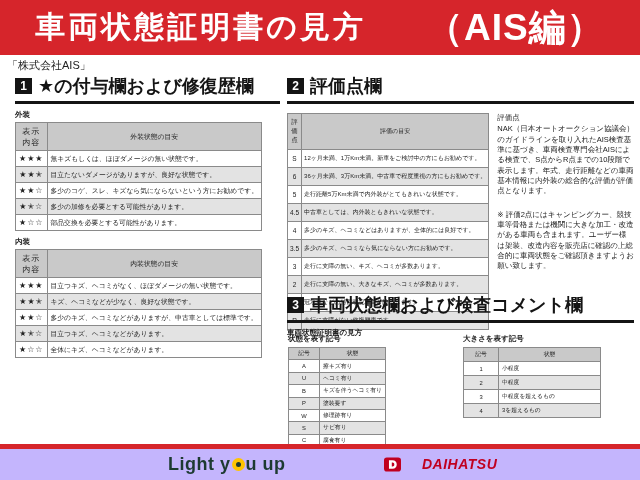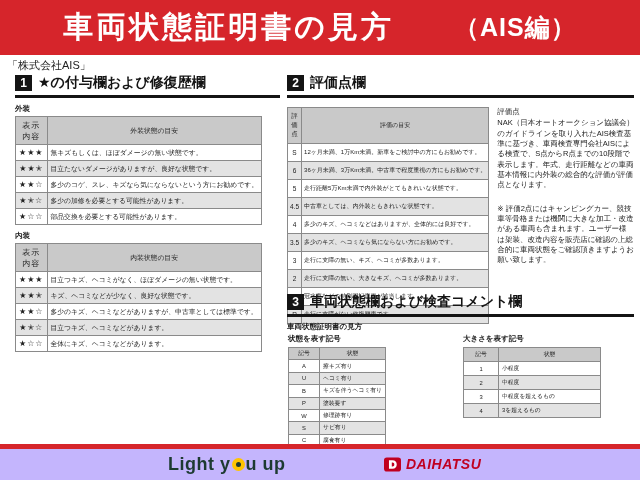--- a/index.html
+++ b/index.html
@@ -6,27 +6,27 @@
   body{
     width:640px;height:480px;position:relative;overflow:hidden;background:#fff;
     font-family:"Liberation Sans","DejaVu Sans",sans-serif;color:#1a1a1a;
   }
   
   .top-banner{
     position:absolute;left:0;top:0;width:640px;height:55px;background:#d6252b;
     display:flex;align-items:center;justify-content:center;gap:60px;
   }
   .top-banner .t-main{color:#fff;font-weight:bold;font-size:30px;letter-spacing:3px;}
-  .top-banner .t-sub{color:#fff;font-weight:bold;font-size:25px;letter-spacing:1px;}
+  .top-banner .t-sub{color:#fff;font-weight:bold;font-size:37px;letter-spacing:1px;}
   .company-line{position:absolute;left:7px;top:58px;font-size:11px;color:#222;}
   
   .sec-head{display:flex;align-items:center;gap:6px;border-bottom:3px solid #141414;padding-bottom:3px;}
   .badge{background:#141414;color:#fff;font-weight:bold;font-size:12px;width:17px;height:16px;
          display:flex;align-items:center;justify-content:center;flex:0 0 auto;}
-  .sec-title{font-weight:bold;font-size:14px;color:#141414;white-space:nowrap;}
+  .sec-title{font-weight:bold;font-size:18px;color:#141414;white-space:nowrap;}
   .mini-label{font-size:7.5px;font-weight:bold;color:#222;}
   
   table.t{border-collapse:collapse;background:#fff;}
   .t th,.t td{border:1px solid #8a8a8a;color:#222;vertical-align:middle;}
   .t th{background:#c9c9c9;font-weight:normal;text-align:center;}
   .t tbody tr:nth-child(even) td{background:#e3e3e3;}
   
   #sec1{position:absolute;left:15px;top:74px;width:265px;}
   .star-table{width:232px;margin-top:2px;}
   .star-table th,.star-table td{font-size:6.8px;padding:2.5px 3px;}
@@ -58,21 +58,21 @@
   .comment-title{font-size:9.5px;font-weight:bold;color:#141414;}
   .comment-body{font-size:6.8px;line-height:1.35;color:#222;margin-top:1px;}
   
   .footer-rule{position:absolute;left:0;top:444px;width:640px;height:5px;background:#d6252b;}
   .footer{position:absolute;left:0;top:449px;width:640px;height:31px;background:#c4b5fd;}
   .slogan{position:absolute;left:168px;top:5px;display:flex;align-items:center;
           font-weight:bold;font-size:18px;color:#1d3a31;letter-spacing:0.5px;}
   .bulb{width:13px;height:13px;border-radius:50%;background:#ffc400;margin:0 1px;
         display:inline-flex;align-items:center;justify-content:center;}
   .bulb .dot{width:5px;height:5px;border-radius:50%;background:#1d3a31;}
-  .brand{position:absolute;left:384px;top:7px;display:flex;align-items:center;gap:5px;}
+  .brand{position:absolute;left:384px;top:7px;display:flex;align-items:center;gap:21px;}
   .brand-text{color:#c00020;font-weight:bold;font-style:italic;font-size:14px;letter-spacing:0.5px;}
 </style>
 </head>
 <body>
 
 <div class="top-banner">
   <span class="t-main">車両状態証明書の見方</span>
   <span class="t-sub">（AIS編）</span>
 </div>
 <div class="company-line">「株式会社AIS」</div>

